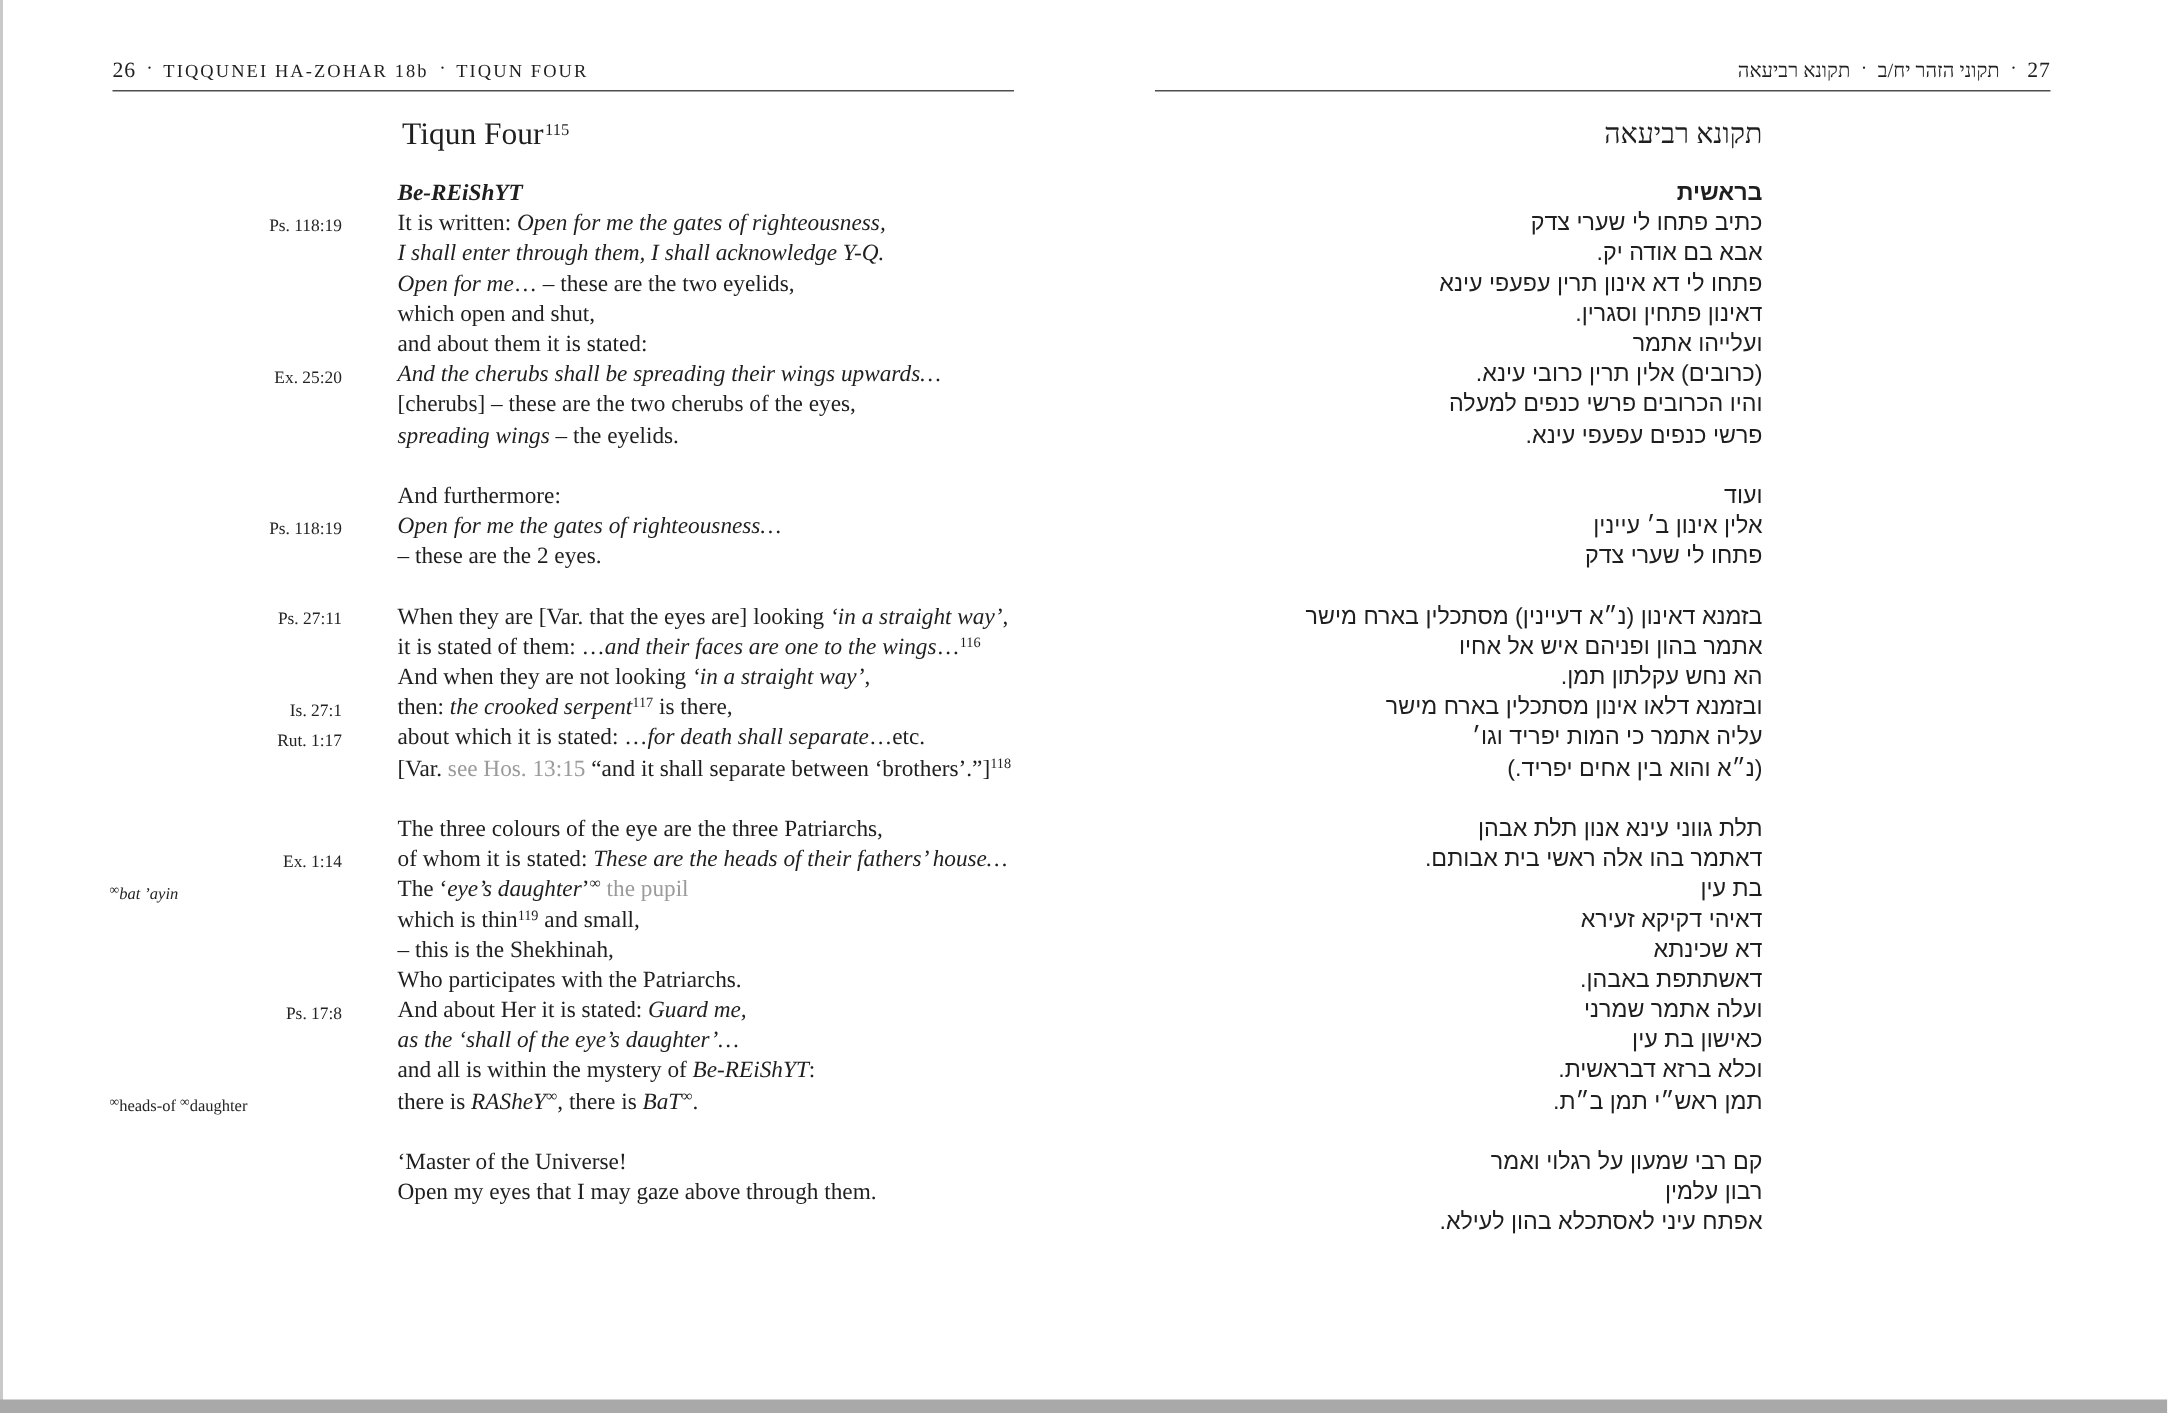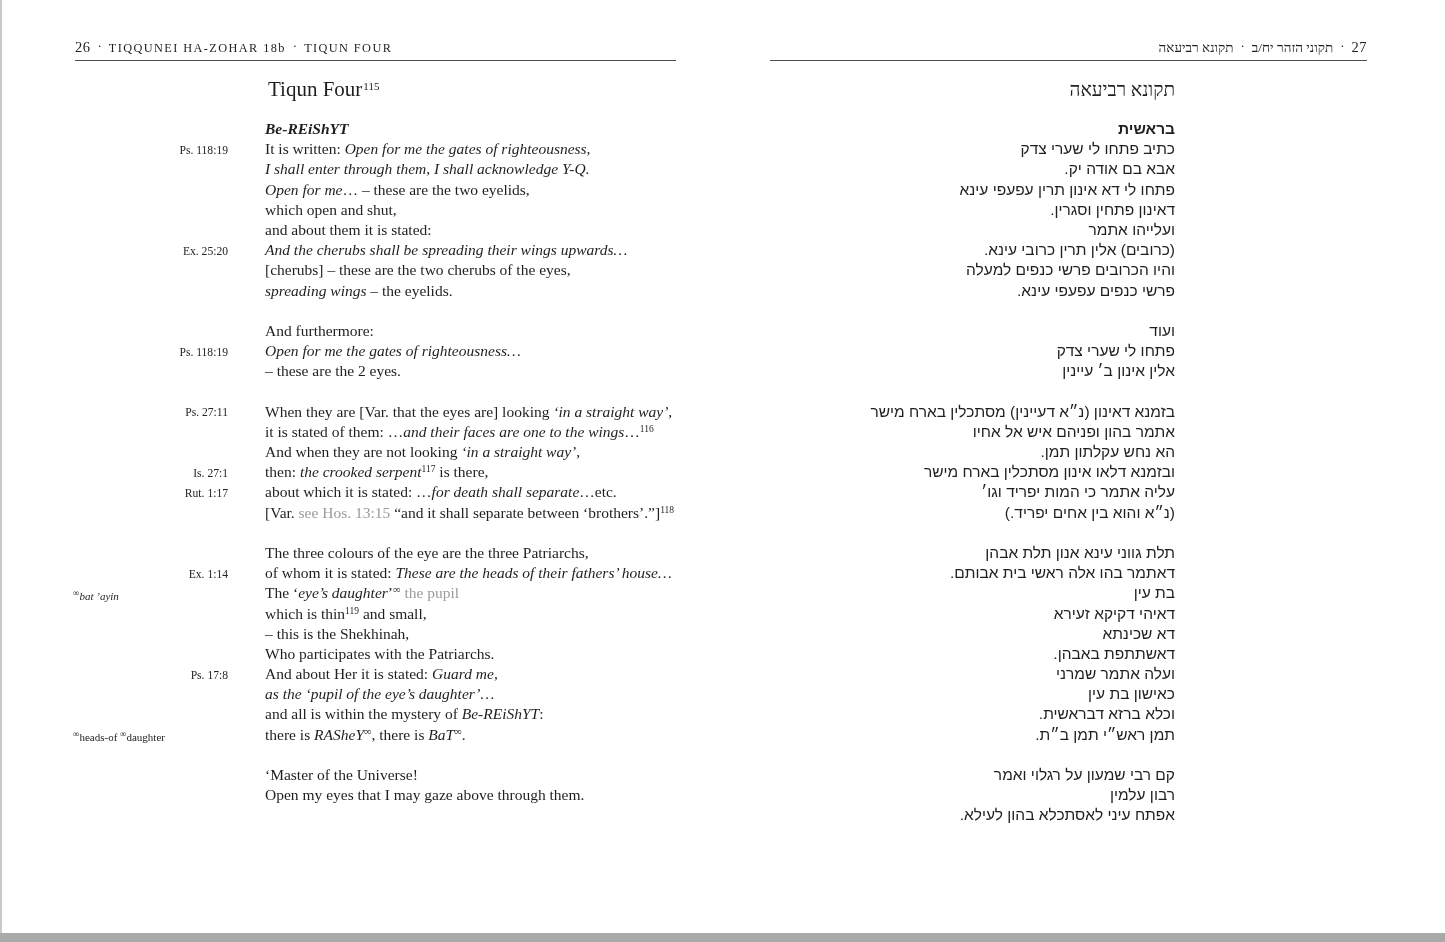--- a/index.html
+++ b/index.html
@@ -145,21 +145,21 @@
         <span class="body"><span class="sg sg-r">– this is the Shekhinah,</span></span>
       </div>
       <div class="row">
         <span class="body"><span class="sg sg-r">Who participates with the Patriarchs.</span></span>
       </div>
       <div class="row">
         <span class="ref">Ps. 17:8</span>
         <span class="body"><span class="sg sg-r">And about Her it is stated: </span><span class="sg sg-i">Guard me,</span></span>
       </div>
       <div class="row">
-        <span class="body"><span class="sg sg-i">as the ‘pupil of the eye’s daughter’…</span></span>
+        <span class="body"><span class="sg sg-i">as the ‘shall of the eye’s daughter’…</span></span>
       </div>
       <div class="row">
         <span class="body"><span class="sg sg-r">and all is within the mystery of </span><span class="sg sg-i">Be-REiShYT</span><span class="sg sg-r">:</span></span>
       </div>
       <div class="row">
         <span class="gloss"><span class="sg sg-inf">∞</span><span class="sg sg-r">heads-of  </span><span class="sg sg-inf">∞</span><span class="sg sg-r">daughter</span></span>
         <span class="body"><span class="sg sg-r">there is </span><span class="sg sg-i">RASheY</span><span class="sg sg-inf">∞</span><span class="sg sg-r">, there is </span><span class="sg sg-i">BaT</span><span class="sg sg-inf">∞</span><span class="sg sg-r">.</span></span>
       </div>
       <div class="row"></div>
       <div class="row">
@@ -174,22 +174,22 @@
       <div class="row"><span class="hline"><span class="sg sg-r">כתיב פתחו לי שערי צדק</span></span></div>
       <div class="row"><span class="hline"><span class="sg sg-r">אבא בם אודה יק.</span></span></div>
       <div class="row"><span class="hline"><span class="sg sg-r">פתחו לי דא אינון תרין עפעפי עינא</span></span></div>
       <div class="row"><span class="hline"><span class="sg sg-r">דאינון פתחין וסגרין.</span></span></div>
       <div class="row"><span class="hline"><span class="sg sg-r">ועלייהו אתמר</span></span></div>
       <div class="row"><span class="hline"><span class="sg sg-r">(כרובים) אלין תרין כרובי עינא.</span></span></div>
       <div class="row"><span class="hline"><span class="sg sg-r">והיו הכרובים פרשי כנפים למעלה</span></span></div>
       <div class="row"><span class="hline"><span class="sg sg-r">פרשי כנפים עפעפי עינא.</span></span></div>
       <div class="row"></div>
       <div class="row"><span class="hline"><span class="sg sg-r">ועוד</span></span></div>
+      <div class="row"><span class="hline"><span class="sg sg-r">אלין אינון ב׳ עיינין</span></span></div>
       <div class="row"><span class="hline"><span class="sg sg-r">פתחו לי שערי צדק</span></span></div>
-      <div class="row"><span class="hline"><span class="sg sg-r">אלין אינון ב׳ עיינין</span></span></div>
       <div class="row"></div>
       <div class="row"><span class="hline"><span class="sg sg-r">בזמנא דאינון (נ״א דעיינין) מסתכלין בארח מישר</span></span></div>
       <div class="row"><span class="hline"><span class="sg sg-r">אתמר בהון ופניהם איש אל אחיו</span></span></div>
       <div class="row"><span class="hline"><span class="sg sg-r">הא נחש עקלתון תמן.</span></span></div>
       <div class="row"><span class="hline"><span class="sg sg-r">ובזמנא דלאו אינון מסתכלין בארח מישר</span></span></div>
       <div class="row"><span class="hline"><span class="sg sg-r">עליה אתמר כי המות יפריד וגו׳</span></span></div>
       <div class="row"><span class="hline"><span class="sg sg-r">(נ״א והוא בין אחים יפריד.)</span></span></div>
       <div class="row"></div>
       <div class="row"><span class="hline"><span class="sg sg-r">תלת גווני עינא אנון תלת אבהן</span></span></div>
       <div class="row"><span class="hline"><span class="sg sg-r">דאתמר בהו אלה ראשי בית אבותם.</span></span></div>

